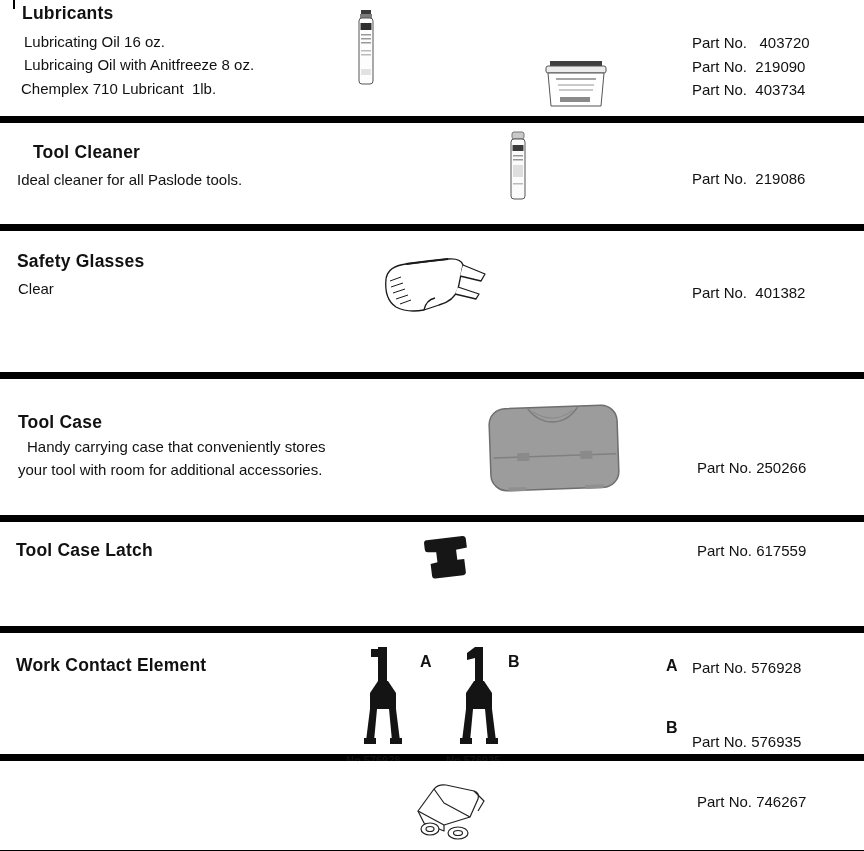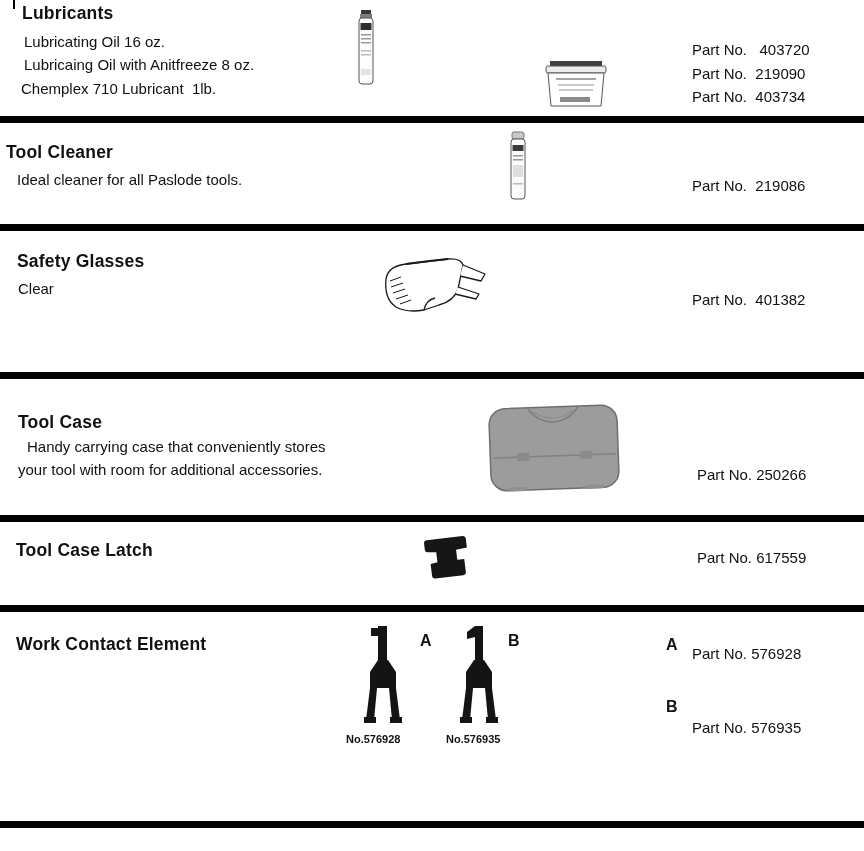--- a/index.html
+++ b/index.html
@@ -3,21 +3,21 @@
 <meta charset="utf-8">
 <style>
   * { margin:0; padding:0; box-sizing:border-box; }
   html,body { background:#ffffff; }
   body { font-family:"Liberation Sans", sans-serif; color:#111; }
   .page { position:relative; width:864px; height:851px; background:#f97316; overflow:hidden; }
   .sec { position:relative; width:100%; background:#ffffff; }
   .bar { width:100%; height:7px; background:#000000; }
   .title { position:absolute; font-size:17.5px; font-weight:bold; letter-spacing:0.2px; white-space:pre; }
   .line  { position:absolute; font-size:15px; white-space:pre; }
-  .part  { position:absolute; font-size:15px; white-space:pre;margin-top:7px; }
+  .part  { position:absolute; font-size:15px; white-space:pre; }
   .img   { position:absolute; line-height:0; }
   .ab-label { position:absolute; font-weight:bold; font-size:16px; }
   .caption  { position:absolute; font-weight:bold; font-size:11px; white-space:pre; }
   .key      { position:absolute; font-weight:bold; font-size:16px; }
   .artifact { position:absolute; left:13px; top:0; width:2px; height:9px; background:#000; }
 </style>
 </head>
 <body>
 
 <div class="page">
@@ -56,21 +56,21 @@
       </svg>
     </div>
 
     <div class="part" style="left:692px; top:34px">Part No.   403720</div>
     <div class="part" style="left:692px; top:58px">Part No.  219090</div>
     <div class="part" style="left:692px; top:81px">Part No.  403734</div>
   </section>
   <div class="bar"></div>
 
   <section class="sec" style="height:101px">
-    <h2 class="title" style="left:6px; top:19px">Tool Cleaner</h2>
+    <h2 class="title" style="left:33px; top:19px">Tool Cleaner</h2>
     <div class="line" style="left:17px; top:48px">Ideal cleaner for all Paslode tools.</div>
 
     <div class="img" style="left:505px; top:8px">
       <svg width="26" height="69" viewBox="0 0 26 69">
         <rect x="7" y="1" width="12" height="7" rx="2" fill="#c9c9c9" stroke="#777"></rect>
         <path d="M6 11 Q6 8 9 8 L17 8 Q20 8 20 11 L20 65 Q20 68 17 68 L9 68 Q6 68 6 65 Z" fill="#fbfbfb" stroke="#555"></path>
         <rect x="7.5" y="14" width="11" height="6" fill="#3a3a3a"></rect>
         <rect x="8" y="24" width="10" height="1.5" fill="#999"></rect>
         <rect x="8" y="28" width="10" height="1.5" fill="#999"></rect>
         <rect x="8" y="34" width="10" height="12" fill="#dedede"></rect>
@@ -121,36 +121,36 @@
           <rect x="20" y="89" width="18" height="4" fill="#8f8f8f"></rect>
           <rect x="97" y="89" width="18" height="4" fill="#8f8f8f"></rect>
         </g>
       </svg>
     </div>
 
     <div class="part" style="left:697px; top:80px">Part No. 250266</div>
   </section>
   <div class="bar"></div>
 
-  <section class="sec" style="height:83px">
+  <section class="sec" style="height:104px">
     <h2 class="title" style="left:16px; top:18px">Tool Case Latch</h2>
 
     <div class="img" style="left:420px; top:9px">
       <svg width="54" height="54" viewBox="0 0 54 54">
         <g transform="rotate(-7 27 27)" fill="#161616">
           <path d="M9 7 L45 7 Q48 7 48 10 L48 19 L37 20 L37 30 L44 30 L44 43 Q44 46 41 46 L13 46 Q10 46 10 43 L10 31 L17 30 L17 20 L9 19 Q6 19 6 16 L6 10 Q6 7 9 7 Z"></path>
         </g>
       </svg>
     </div>
 
     <div class="part" style="left:697px; top:20px">Part No. 617559</div>
   </section>
   <div class="bar"></div>
 
-  <section class="sec" style="height:209px">
+  <section class="sec" style="height:121px">
     <h2 class="title" style="left:16px; top:22px">Work Contact Element</h2>
 
     <div class="img" style="left:362px; top:14px">
       <svg width="42" height="104" viewBox="0 0 42 104">
         <g fill="#141414">
           <rect x="16" y="0" width="9" height="36"></rect>
           <rect x="9" y="2" width="8" height="8"></rect>
           <polygon points="8,46 16,34 26,34 34,46 34,62 8,62"></polygon>
           <polygon points="8,62 15,62 12,94 4,94 6,78"></polygon>
           <polygon points="27,62 34,62 36,78 38,94 30,94"></polygon>

